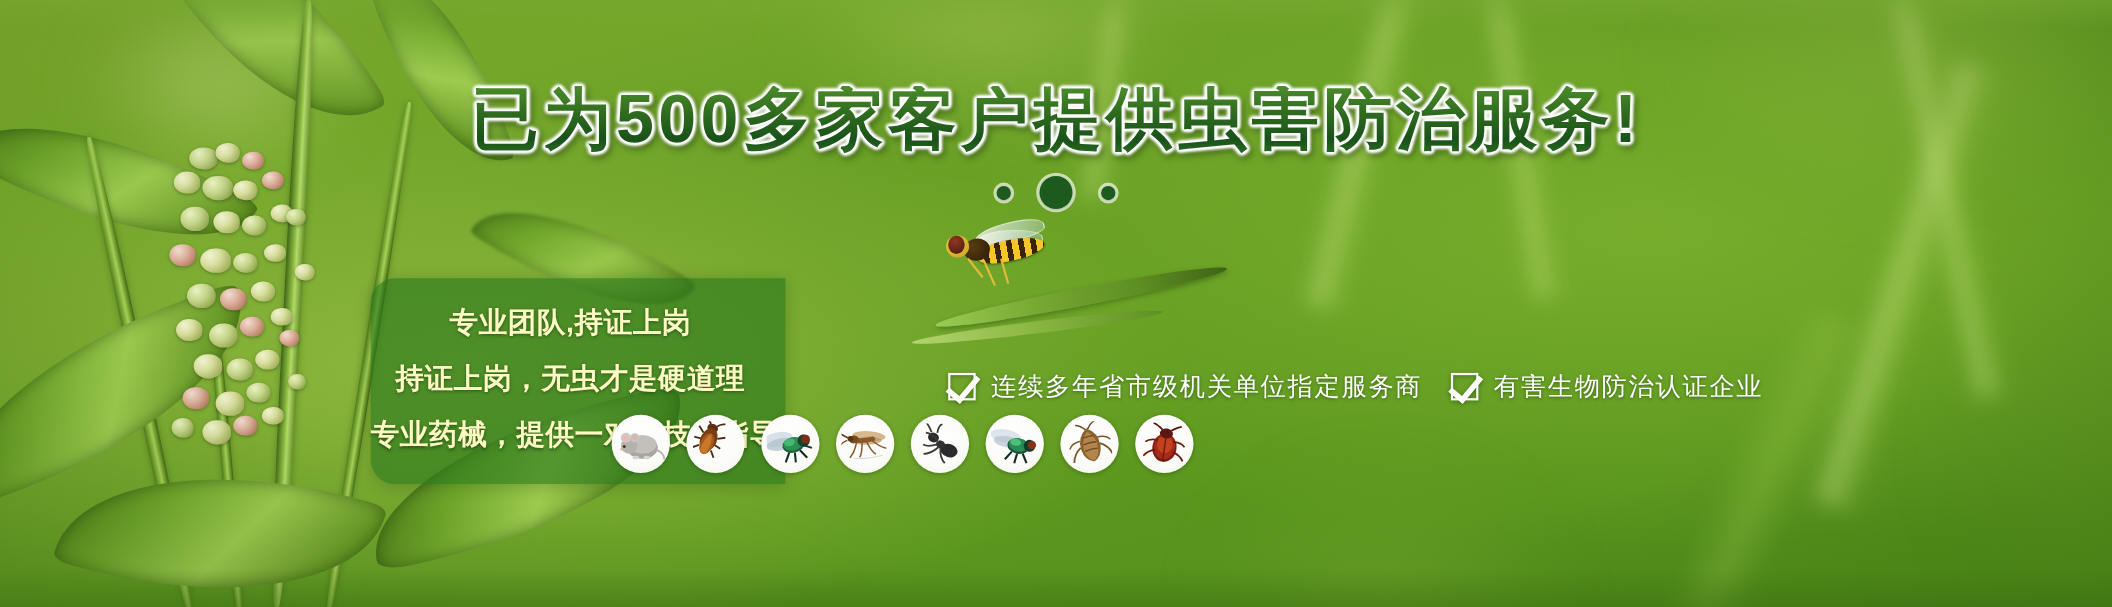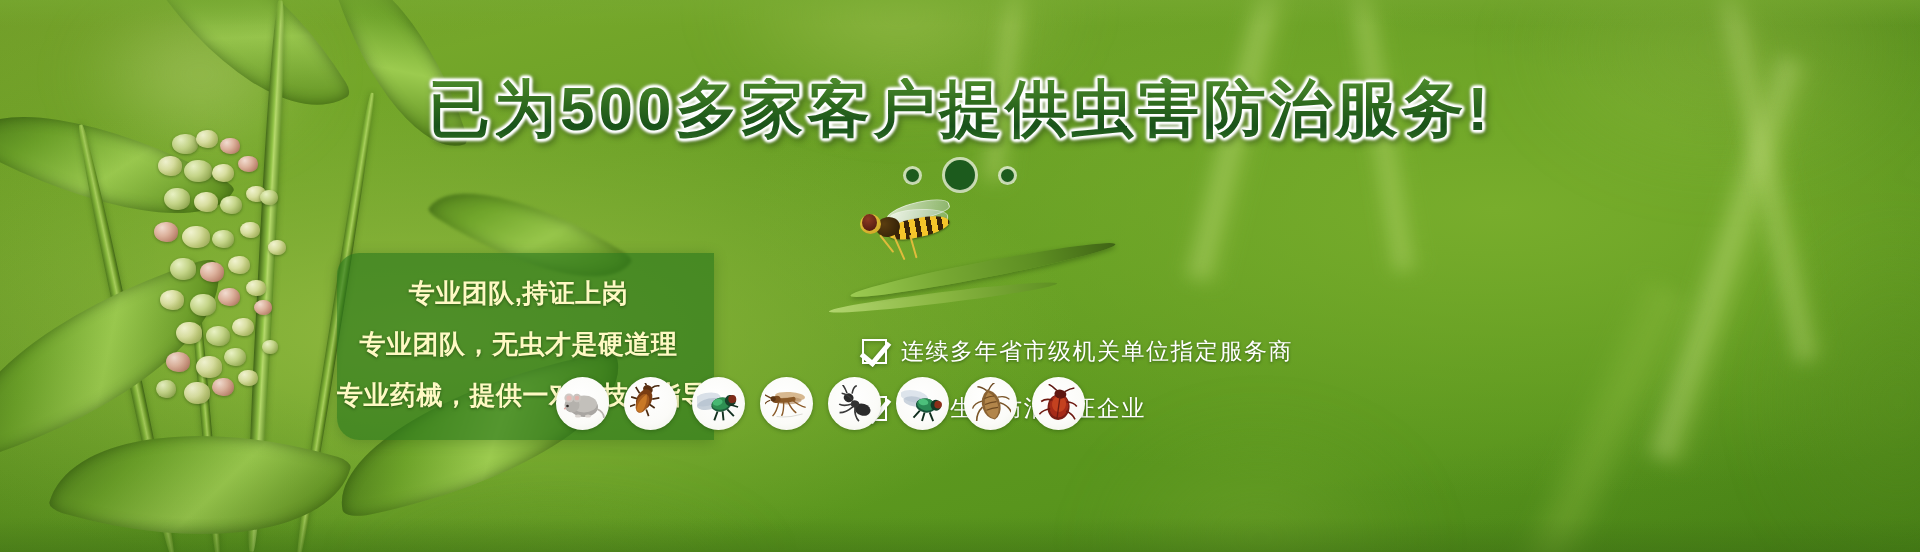--- a/index.html
+++ b/index.html
@@ -212,21 +212,21 @@
     background:#e0bb3c; height:2px; border-radius:2px;
     transform-origin:left center;
   }
   .fly-leg.g1{ left:26px; top:34px; width:22px; transform:rotate(52deg); }
   .fly-leg.g2{ left:40px; top:35px; width:26px; transform:rotate(66deg); }
   .fly-leg.g3{ left:56px; top:34px; width:24px; transform:rotate(74deg); }
 
   
   .checklist{
     position:absolute; left:862px; top:336px;
-    display:flex; flex-direction:column; gap:26px;
+    display:flex; flex-direction:row; gap:26px;
   }
   .check-row{ display:flex; align-items:center; gap:14px; }
   .check-box{
     width:25px; height:25px;
     border:2px solid #ffffff;
     position:relative;
     flex:0 0 auto;
     filter:drop-shadow(0 1px 2px rgba(15,45,5,.5));
   }
   .check-box:after{
@@ -345,21 +345,21 @@
   <div class="headline">已为500多家客户提供虫害防治服务!</div>
 
   <div class="dots">
     <span class="dot s"></span>
     <span class="dot l"></span>
     <span class="dot m"></span>
   </div>
 
   <div class="slogan-box">
     <div class="slogan-line l1">专业团队,持证上岗</div>
-    <div class="slogan-line l2">专业团队，无虫才是硬道理</div>
+    <div class="slogan-line l2">持证上岗，无虫才是硬道理</div>
     <div class="slogan-line l3">专业药械，提供一对一技术指导</div>
   </div>
 
   <div class="fly-scene">
     <div class="fly-stem2"></div>
     <div class="fly-stem"></div>
     <div class="fly">
       <div class="fly-wing w1"></div>
       <div class="fly-wing w2"></div>
       <div class="fly-abdomen"></div>

